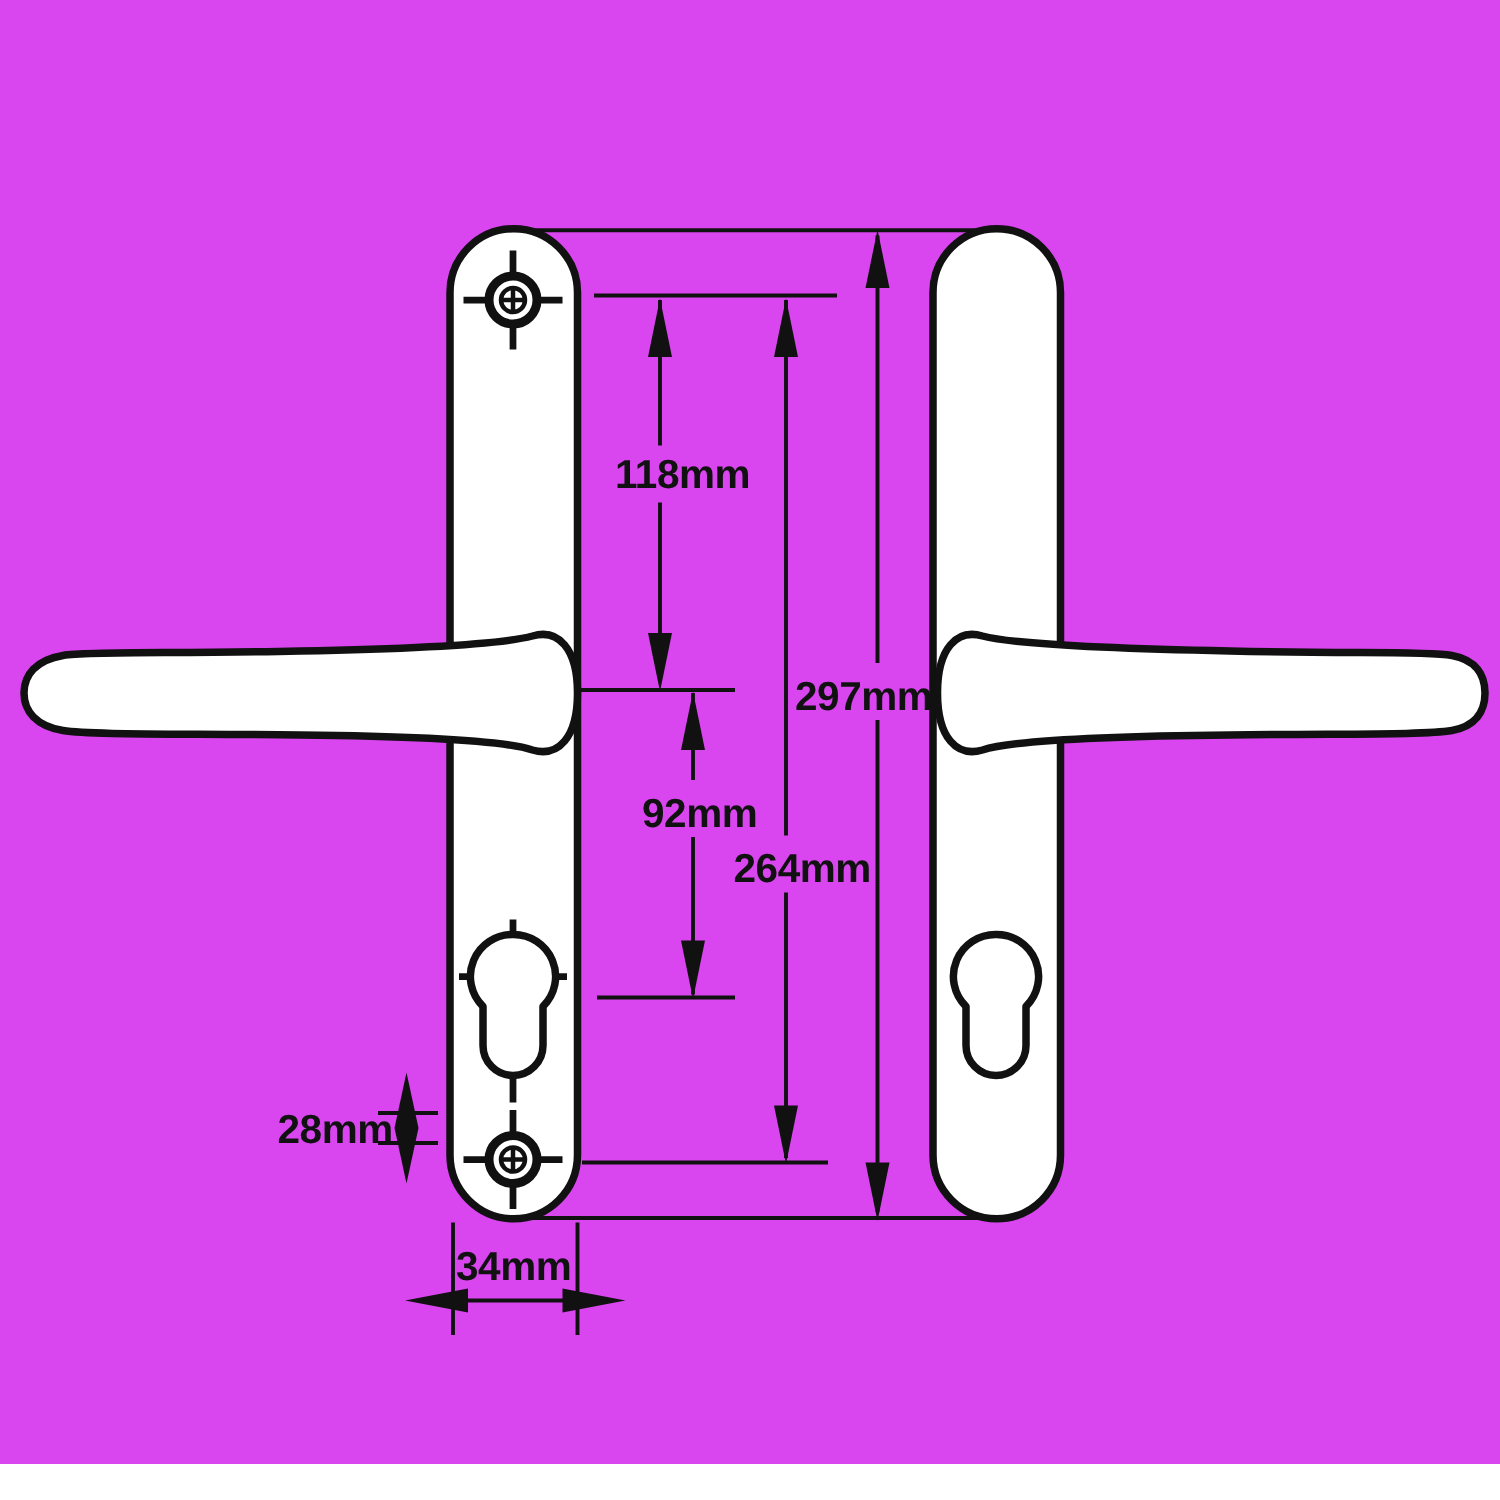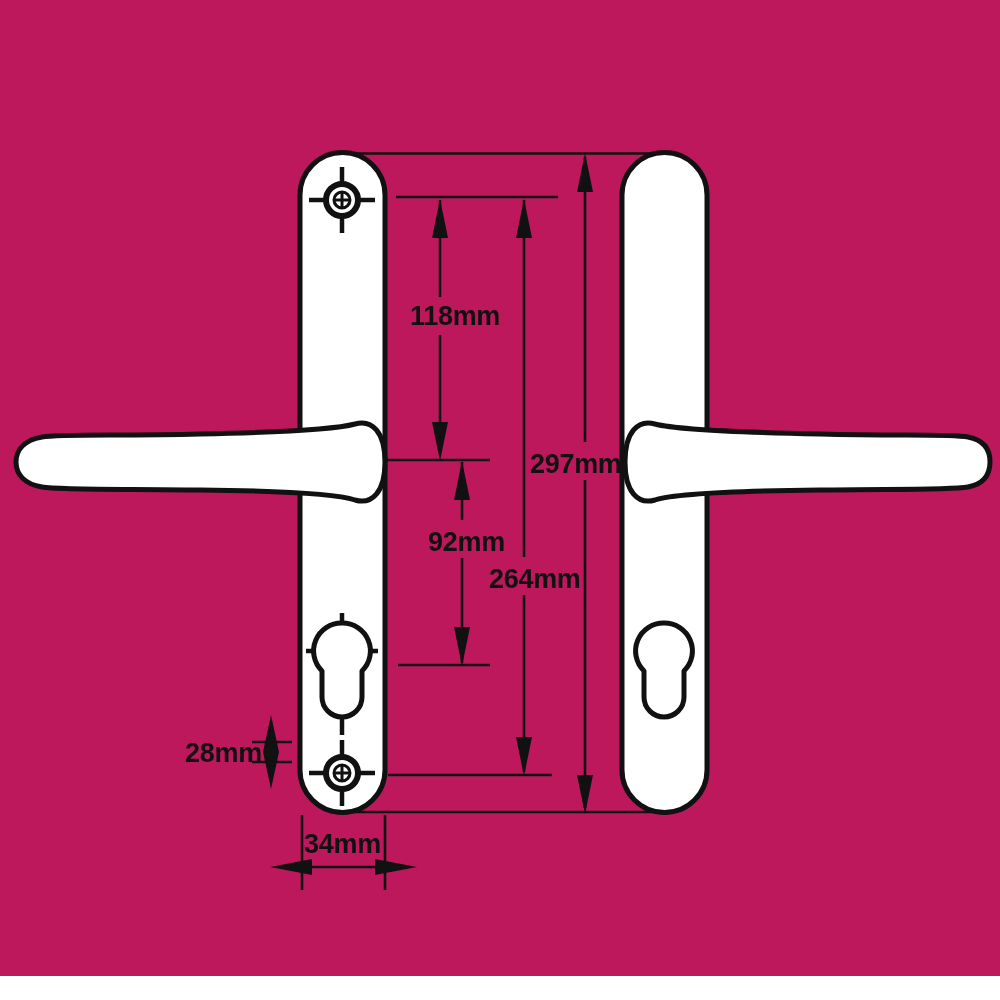--- a/index.html
+++ b/index.html
@@ -11,21 +11,21 @@
   body {
     width: 1000px;
     height: 1000px;
     font-family: "Liberation Sans", sans-serif;
     overflow: hidden;
   }
   #drawing-root {
     position: relative;
     width: 1000px;
     height: 976px;
-    background: #be185d;
+    background: #d946ef;
   }
   svg#technical-drawing {
     display: block;
     width: 1000px;
     height: 1000px;
   }
   .outline {
     fill: #ffffff;
     stroke: #111111;
     stroke-width: 5;

